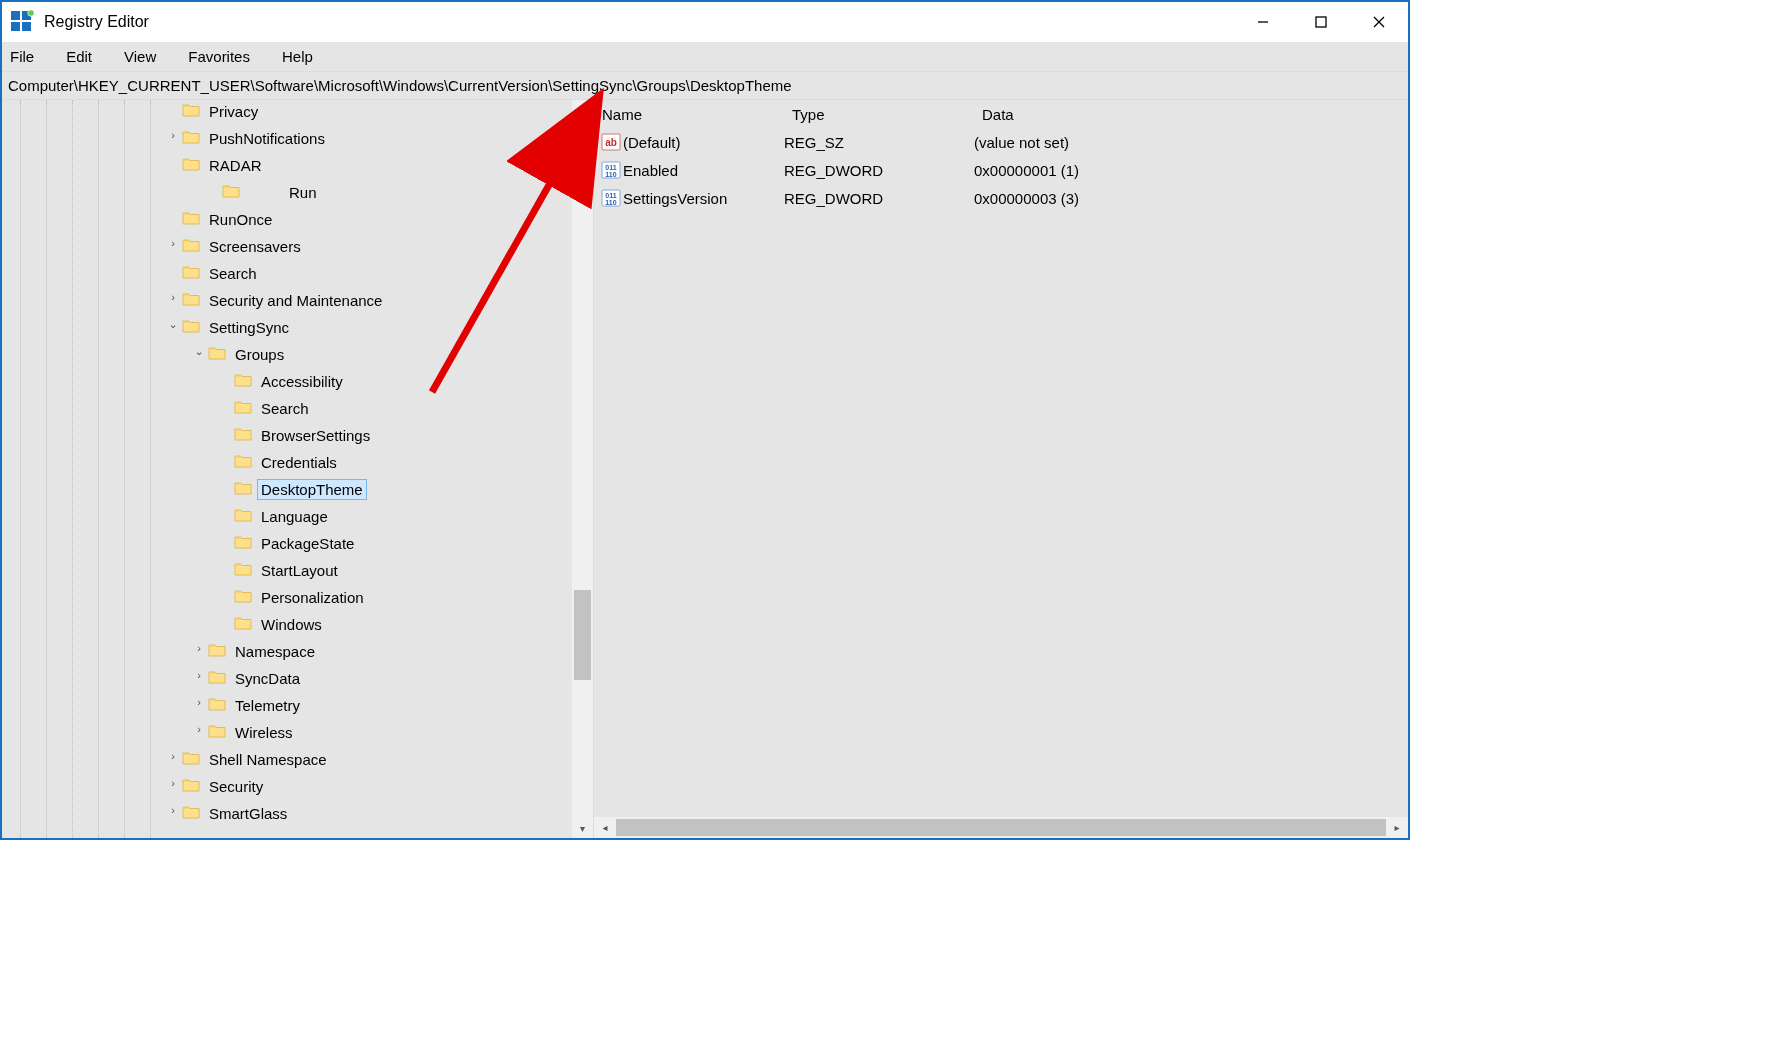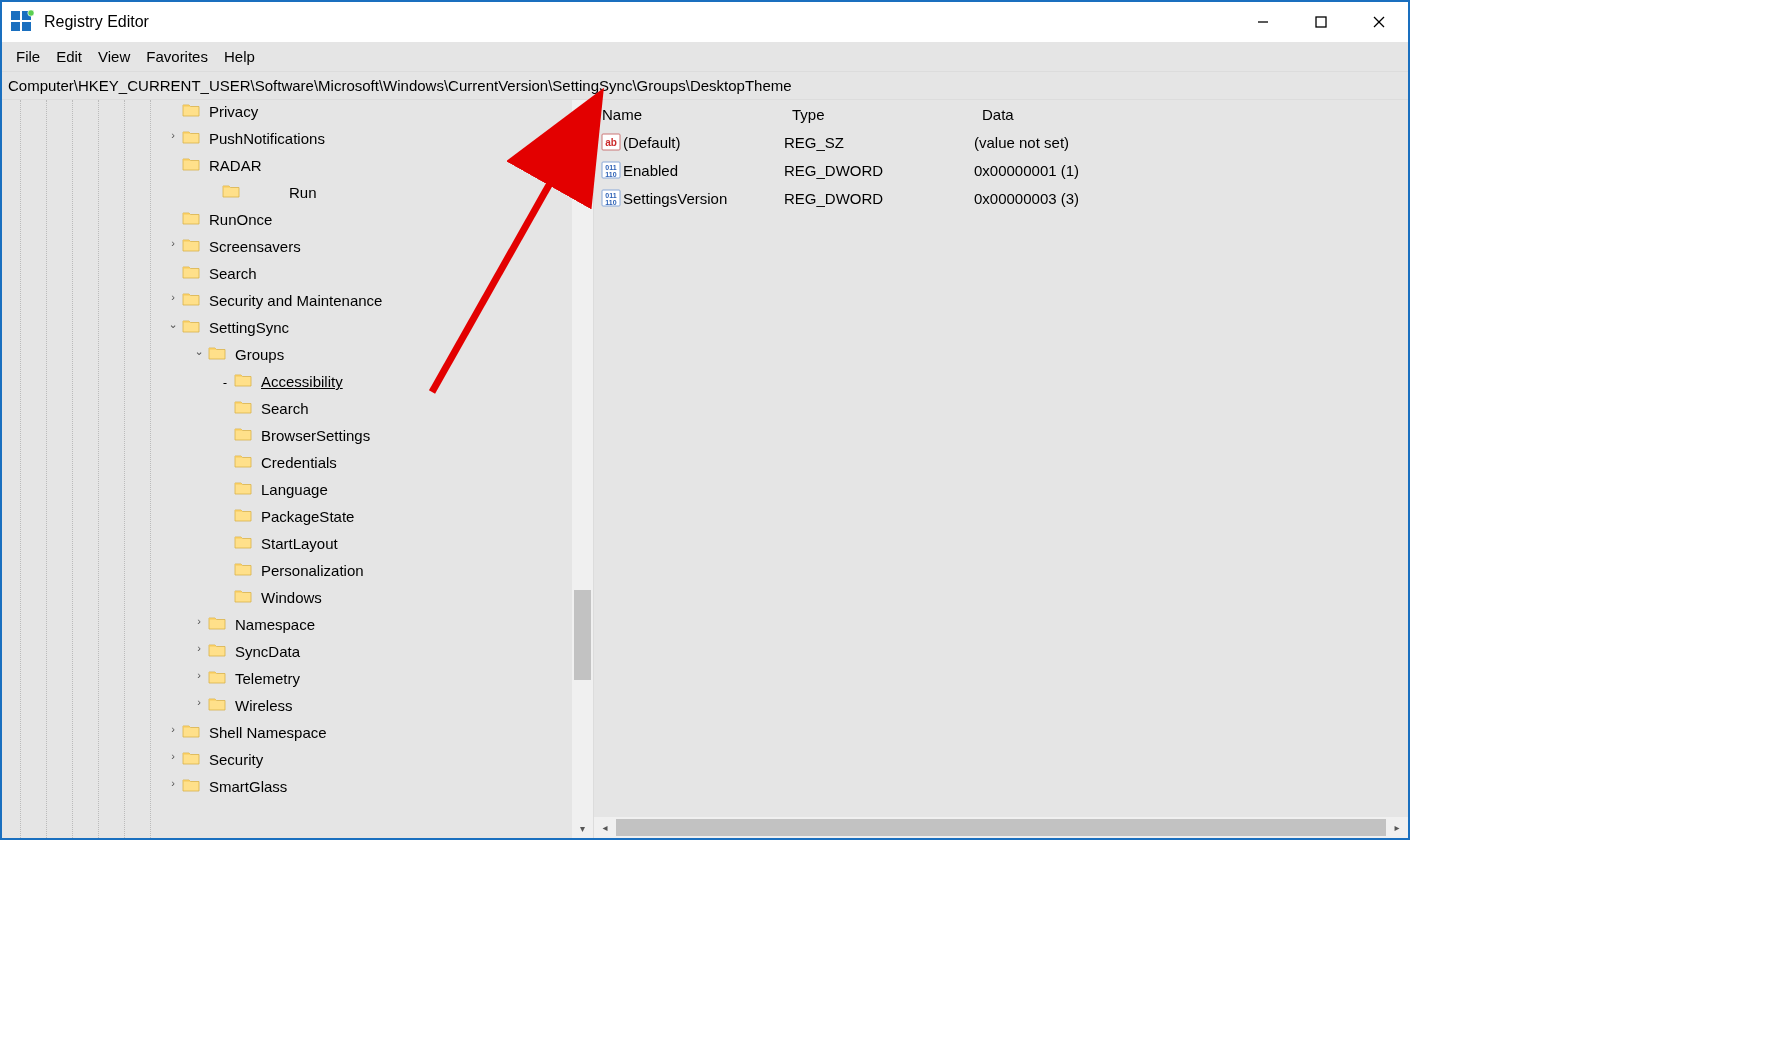--- a/index.html
+++ b/index.html
@@ -49,22 +49,22 @@
     align-items: center;
     justify-content: center;
     font-size: 14px;
   }
   .winbtn svg { width: 14px; height: 14px; }
   
   .menubar {
     height: 30px;
     display: flex;
     align-items: center;
-    padding-left: 8px;
-    gap: 4px;
+    padding-left: 2px;
+    gap: 20px;
     font-size: 15px;
     border-bottom: 1px solid #dcdcdc;
   }
   .menuitem { padding: 2px 6px; }
   
   .addressbar {
     height: 28px;
     padding: 2px 6px;
     font-size: 15px;
     border-bottom: 1px solid #dcdcdc;
@@ -353,21 +353,21 @@
           <div class="treerow" style="padding-left: 206px;">
             <span class="expander" style="margin-left: -16px;">⌄</span>
             <span class="foldericon">
               <svg viewBox="0 0 18 16" width="18" height="16">
                 <path d="M1 3 L7 3 L8.5 4.5 L17 4.5 L17 14 L1 14 Z" fill="#ffe08a" stroke="#d9b24a" stroke-width="0.8"></path>
                 <path d="M1 3 L7 3 L8.5 4.5 L1 4.5 Z" fill="#f5c95d"></path>
               </svg>
             </span>
             <span class="label">Groups</span>
           </div>
-          <div class="treerow" style="padding-left: 232px; text-decoration: underline;">
+          <div class="treerow" style="padding-left: 232px;">
             <span class="expander" style="margin-left: -16px;">&nbsp;</span>
             <span class="foldericon">
               <svg viewBox="0 0 18 16" width="18" height="16">
                 <path d="M1 3 L7 3 L8.5 4.5 L17 4.5 L17 14 L1 14 Z" fill="#ffe08a" stroke="#d9b24a" stroke-width="0.8"></path>
                 <path d="M1 3 L7 3 L8.5 4.5 L1 4.5 Z" fill="#f5c95d"></path>
               </svg>
             </span>
             <span class="label">Accessibility</span>
           </div>
           <div class="treerow" style="padding-left: 232px;">
@@ -392,20 +392,30 @@
           </div>
           <div class="treerow" style="padding-left: 232px;">
             <span class="expander" style="margin-left: -16px;">&nbsp;</span>
             <span class="foldericon">
               <svg viewBox="0 0 18 16" width="18" height="16">
                 <path d="M1 3 L7 3 L8.5 4.5 L17 4.5 L17 14 L1 14 Z" fill="#ffe08a" stroke="#d9b24a" stroke-width="0.8"></path>
                 <path d="M1 3 L7 3 L8.5 4.5 L1 4.5 Z" fill="#f5c95d"></path>
               </svg>
             </span>
             <span class="label">Credentials</span>
+          </div>
+          <div class="treerow selected" style="padding-left: 232px;">
+            <span class="expander" style="margin-left: -16px;">&nbsp;</span>
+            <span class="foldericon">
+              <svg viewBox="0 0 18 16" width="18" height="16">
+                <path d="M1 3 L7 3 L8.5 4.5 L17 4.5 L17 14 L1 14 Z" fill="#ffe08a" stroke="#d9b24a" stroke-width="0.8"></path>
+                <path d="M1 3 L7 3 L8.5 4.5 L1 4.5 Z" fill="#f5c95d"></path>
+              </svg>
+            </span>
+            <span class="label">DesktopTheme</span>
           </div>
           <div class="treerow" style="padding-left: 232px;">
             <span class="expander" style="margin-left: -16px;">&nbsp;</span>
             <span class="foldericon">
               <svg viewBox="0 0 18 16" width="18" height="16">
                 <path d="M1 3 L7 3 L8.5 4.5 L17 4.5 L17 14 L1 14 Z" fill="#ffe08a" stroke="#d9b24a" stroke-width="0.8"></path>
                 <path d="M1 3 L7 3 L8.5 4.5 L1 4.5 Z" fill="#f5c95d"></path>
               </svg>
             </span>
             <span class="label">Language</span>

